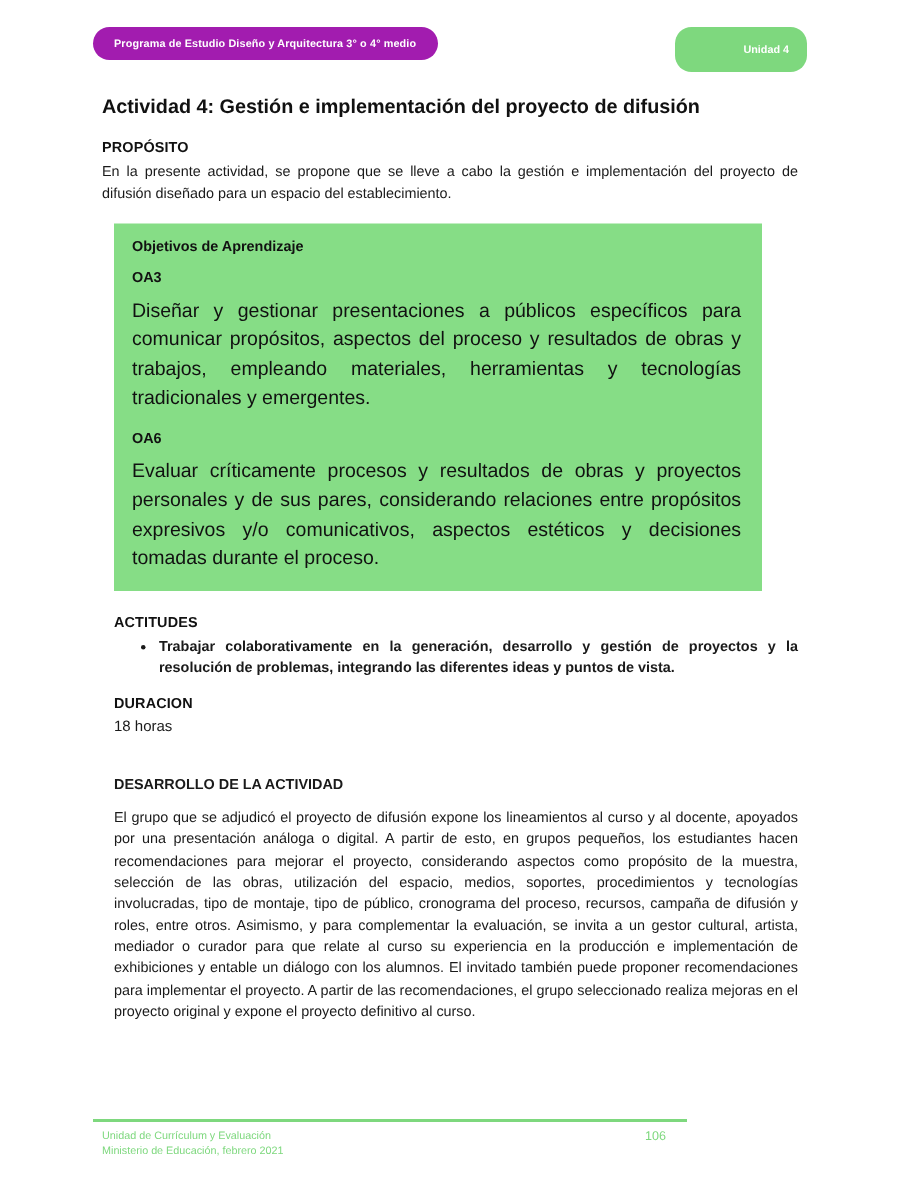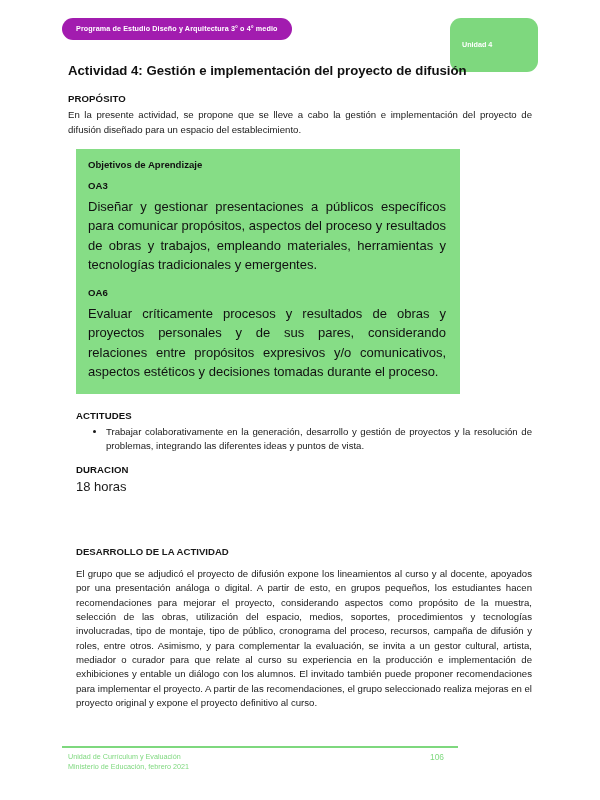--- a/index.html
+++ b/index.html
@@ -44,22 +44,22 @@
     white-space: nowrap;
     letter-spacing: 0.1px;
   }
   .unit-pill {
     position: absolute;
     right: 62px;
     top: 0;
     height: 22px;
     line-height: 22px;
     min-width: 64px;
-    text-align: left;
-    padding: 16px 12px;
+    text-align: right;
+    padding: 4px 12px;
     background: #7ed87e;
     border-radius: 11px;
     color: #ffffff;
     font-size: 7.2px;
     font-weight: bold;
     white-space: nowrap;
   }
   
   .content {
     position: absolute;
@@ -87,21 +87,21 @@
     line-height: 1.5;
     text-align: justify;
     margin: 0 0 10px 0;
     color: #1a1a1a;
   }
   
   .oa-box {
     background: #86dd86;
     padding: 10px 14px 12px 12px;
     margin: 12px 0 16px 8px;
-    width: 384px;
+    width: 432px;
     box-sizing: border-box;
   }
   .oa-box-title {
     font-size: 9.6px;
     font-weight: bold;
     color: #111111;
     margin: 0 0 10px 0;
   }
   .oa-code {
     font-size: 9.6px;
@@ -115,36 +115,37 @@
     text-align: justify;
     margin: 0 0 12px 0;
     color: #111111;
   }
   .oa-text:last-child { margin-bottom: 0; }
   
   .indented { margin-left: 8px; }
   ul.bullets {
     margin: 2px 0 10px 0;
     padding-left: 30px;
+    font-weight: bold;
   }
   ul.bullets li {
     font-size: 9.6px;
     line-height: 1.5;
     text-align: justify;
     margin-bottom: 2px;
   }
   .spacer-md { height: 18px; }
   .duracion-value {
-    font-size: 13px;
-    margin: 0 0 24px 0;
+    font-size: 10px;
+    margin: 0 0 10px 0;
   }
   .desarrollo-title {
     font-size: 9.6px;
     font-weight: bold;
-    margin: 10px 0 10px 0;
+    margin: 0 0 10px 0;
   }
   
   .footer {
     position: absolute;
     left: 0;
     bottom: 24px;
     width: 520px;
     height: 30px;
   }
   .footer-line {

